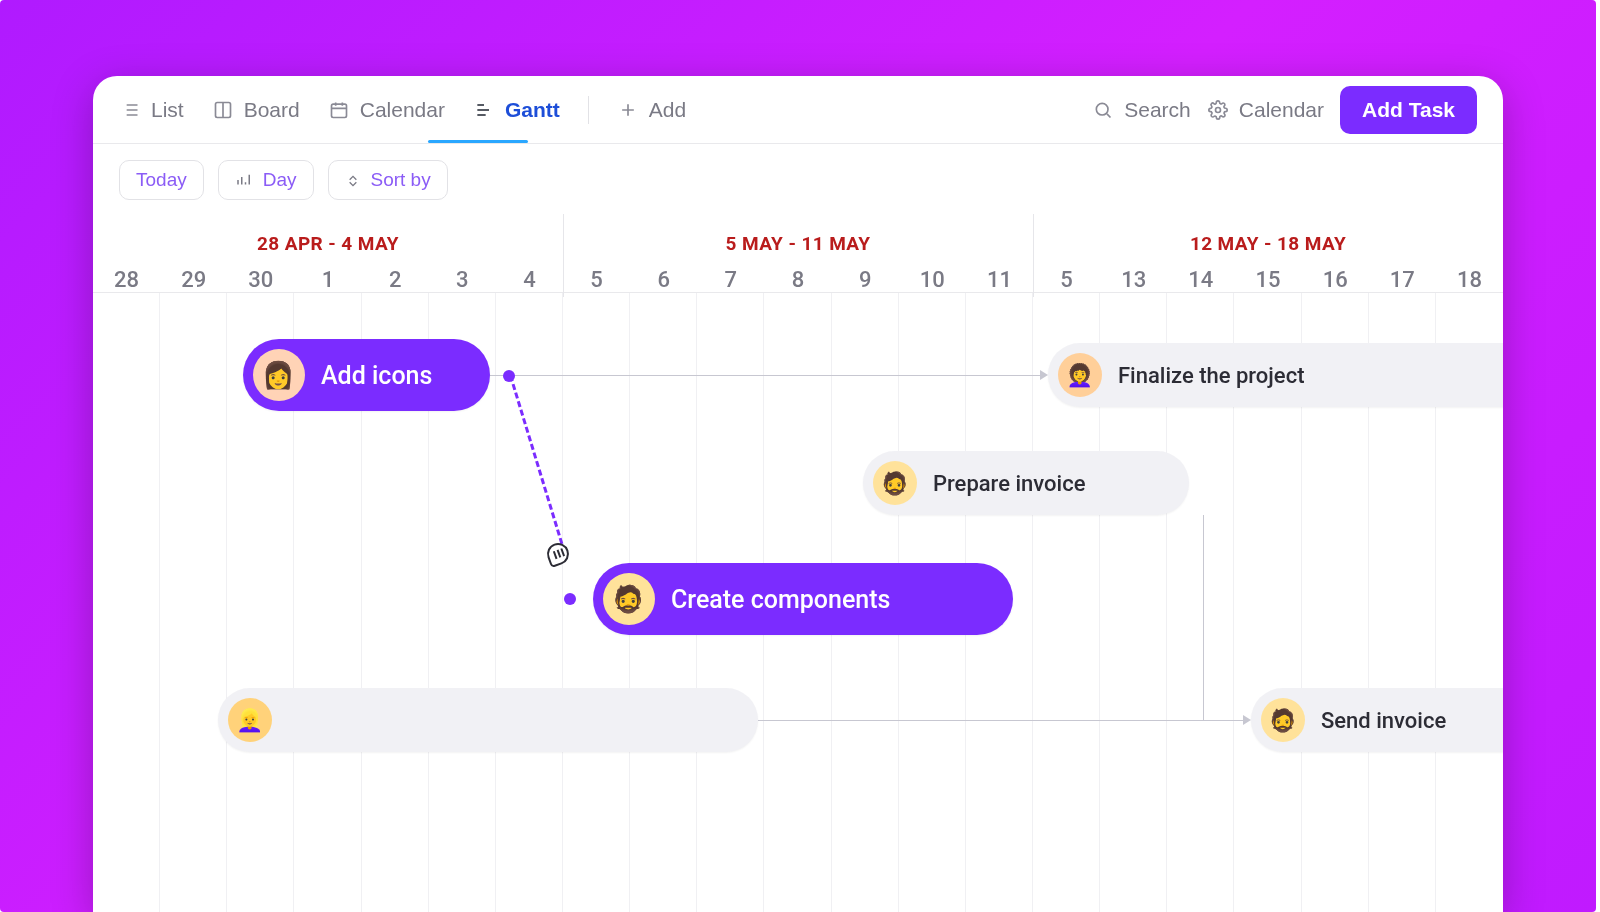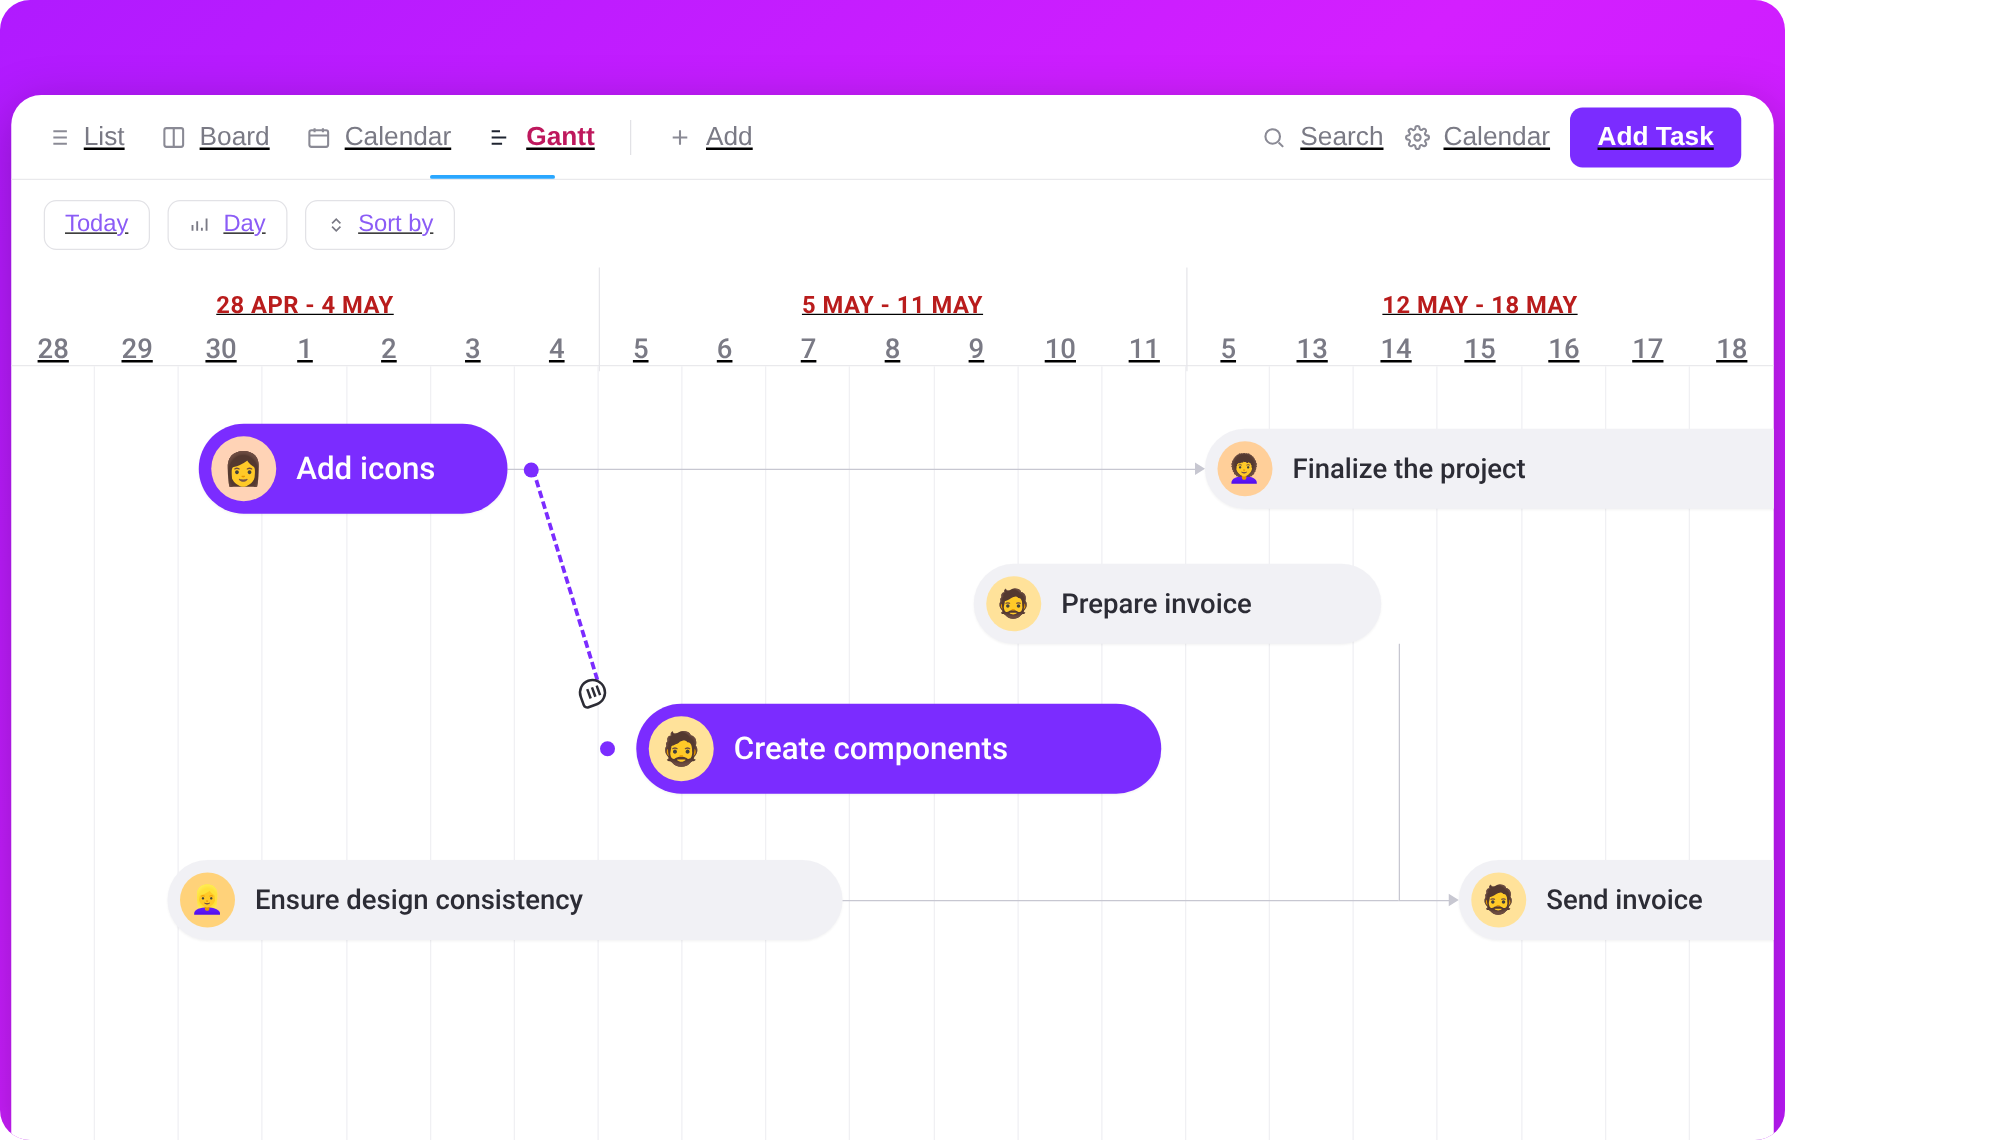--- a/index.html
+++ b/index.html
@@ -1,25 +1,24 @@
 <!DOCTYPE html>
 <html><head>
 <meta charset="utf-8">
 <style>
   * { box-sizing: border-box; margin: 0; padding: 0; }
   html, body { width: 1600px; height: 912px; font-family: -apple-system, BlinkMacSystemFont, "Segoe UI", Roboto, sans-serif; }
   .bg {
-    width: 1428px; height: 912px;
+    width: 1596px; height: 912px;
     background: linear-gradient(135deg, #b01aff 0%, #d41fff 50%, #c01aff 100%);
-    border-radius: 24px;
+    border-radius: 4px;
     display: flex;
     align-items: flex-end;
     justify-content: center;
     overflow: hidden;
-    text-decoration: underline;
   }
   .window {
     width: 1410px;
     height: 836px;
     background: #ffffff;
     border-radius: 24px 24px 0 0;
     box-shadow: 0 10px 40px rgba(0,0,0,0.25);
     position: relative;
     overflow: hidden;
   }
@@ -29,21 +28,21 @@
     padding: 0 26px; height: 68px;
     border-bottom: 1px solid #e9e9ec;
   }
   .views { display:flex; align-items:center; gap: 28px; }
   .view-btn, .add-view-btn, .action-btn {
     display:flex; align-items:center; gap:10px;
     color:#7a7a85; font-size:21px; font-weight:500;
     cursor:pointer; background:none; border:none;
     padding: 0;
   }
-  .view-btn.active { color:#be185d; font-weight:700;align-items:center; }
+  .view-btn.active { color:#1d4ed8; font-weight:700;align-items:center; }
   .view-btn .icon, .add-view-btn .icon, .action-btn .icon { width:22px; height:22px; display:flex; align-items:center; justify-content:center; }
   .view-btn svg, .action-btn svg, .add-view-btn svg { stroke:#8a8a95; stroke-width:2; fill:none; }
   .view-btn.active svg { stroke:#1f2430; }
   .underline {
     position:absolute; left:335px; top:64px; width:100px; height:3px; background:#2aa7ff; border-radius:2px;
   }
   .divider-v { width:1px; height:28px; background:#e2e2e6; }
   .right-actions { display:flex; align-items:center; gap:16px; }
   .add-task-btn {
     background:#7b2cff; color:#fff; border:none; border-radius:10px;
@@ -325,21 +324,20 @@
       <div class="dep-hline" style="top:427px; left:1110px; width:42px;"></div>
       <div class="dep-arrow" style="top:422px; left:1150px;"></div>
 
       <div class="task purple big" style="top:270px; left:500px; width:420px;">
         <span class="avatar av3">🧔</span>
         <span>Create components</span>
       </div>
 
       <div class="task light" style="top:395px; left:125px; width:540px;">
         <span class="avatar av4">👱‍♀️</span>
-        <span>Ensure design consistency</span>
       </div>
 
       <div class="dep-hline" style="top:427px; left:665px; width:445px;"></div>
 
       <div class="task light" style="top:395px; left:1158px; width:320px; border-radius:40px 0 0 40px;">
         <span class="avatar av3">🧔</span>
         <span>Send invoice</span>
       </div>
 
     </div>

